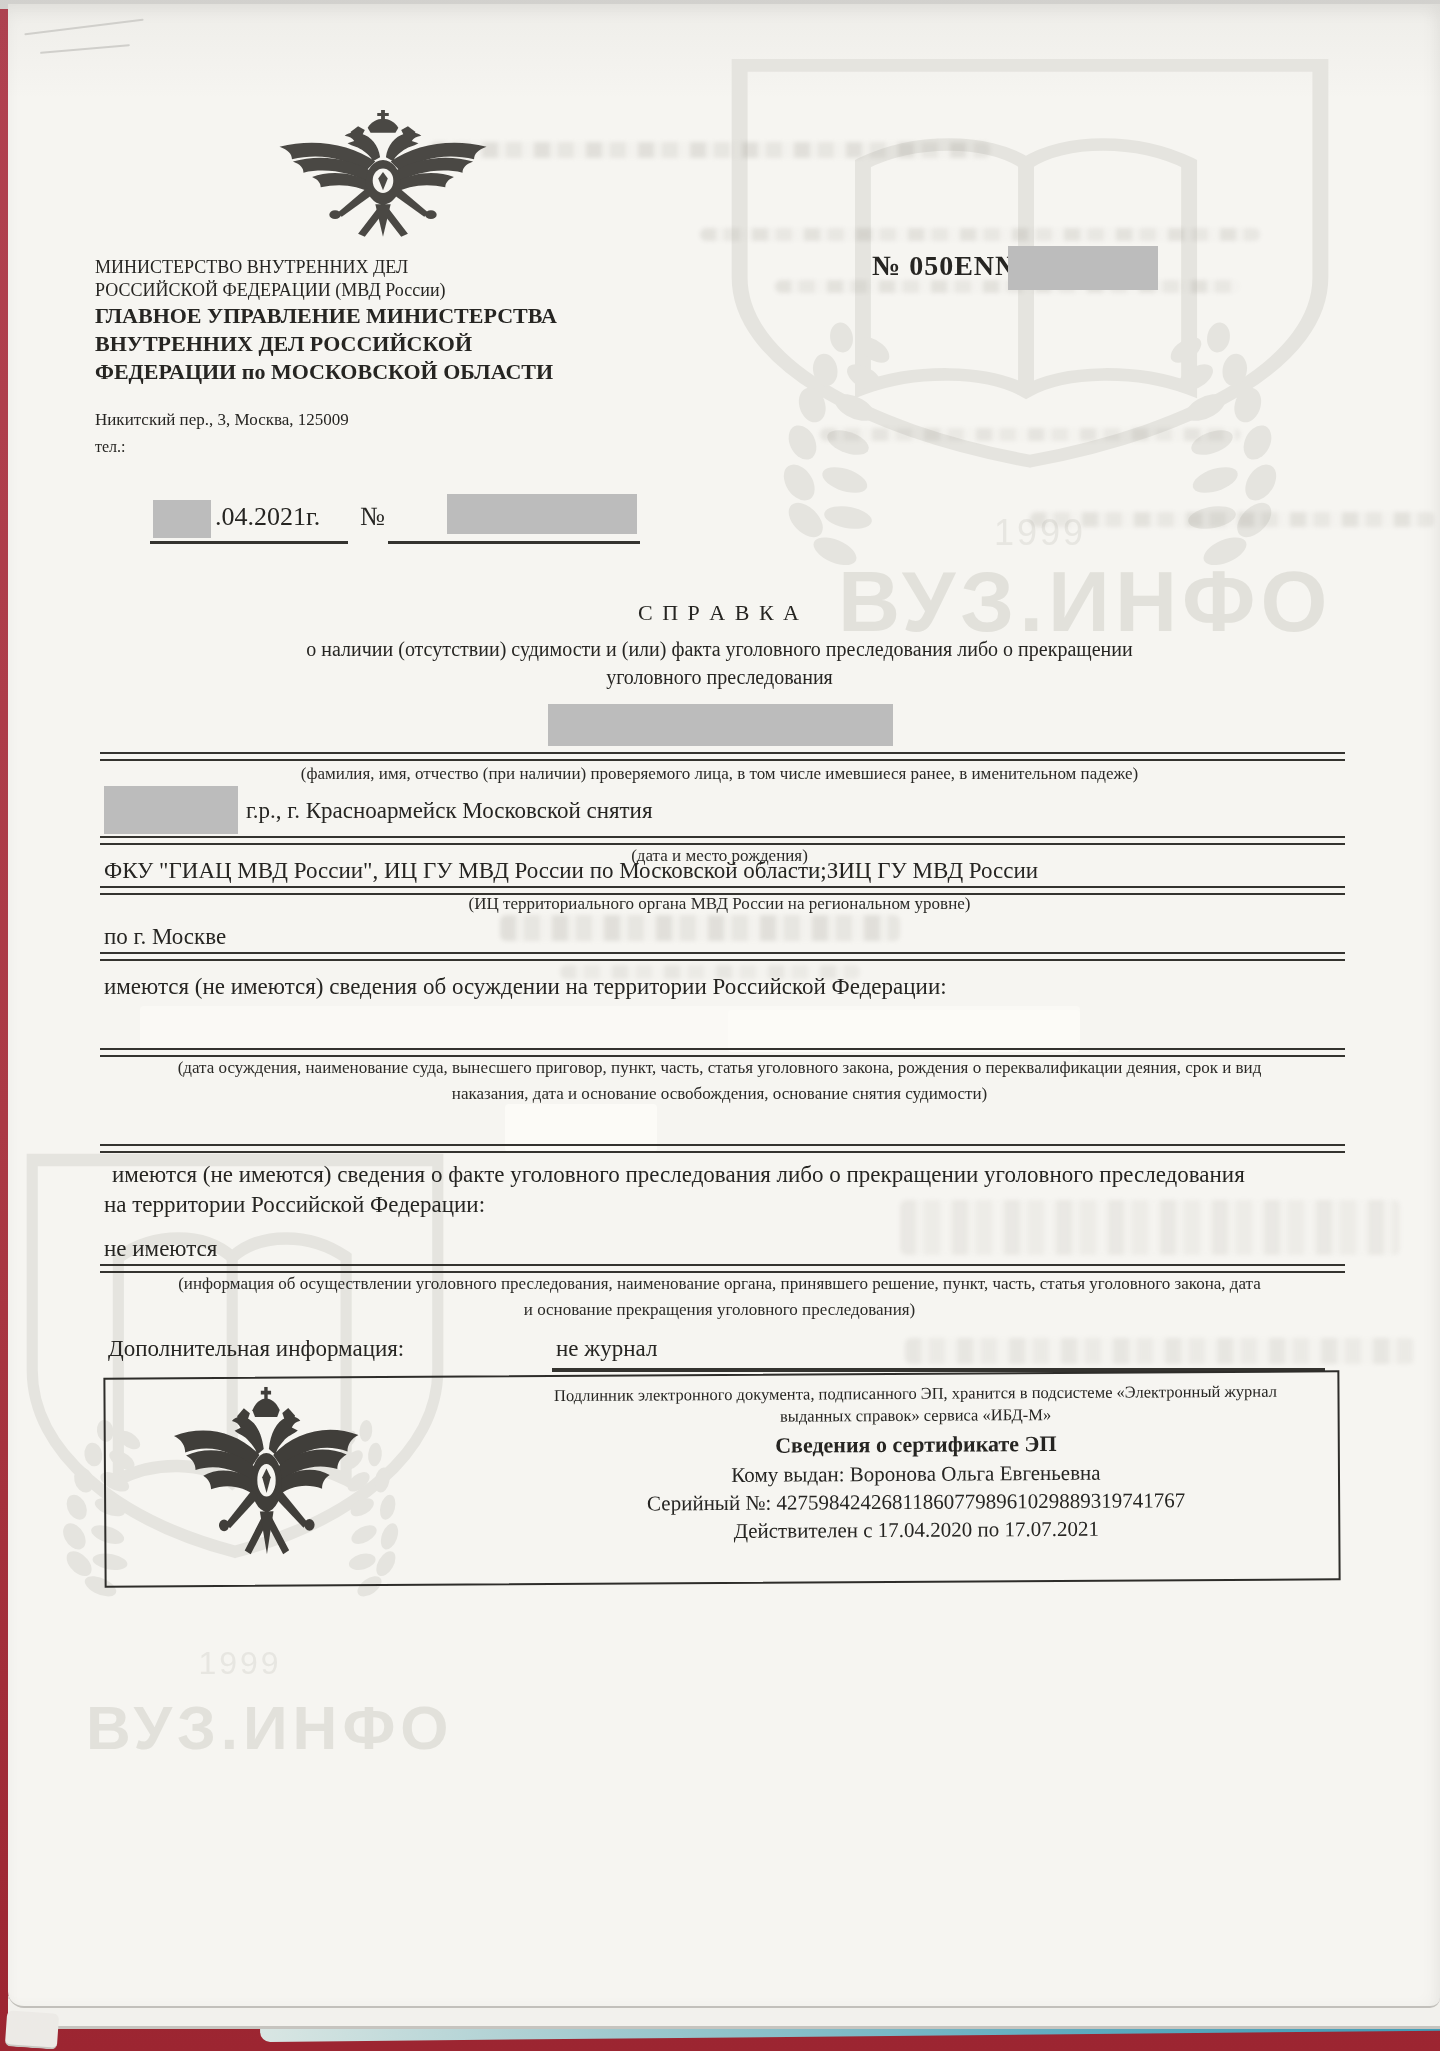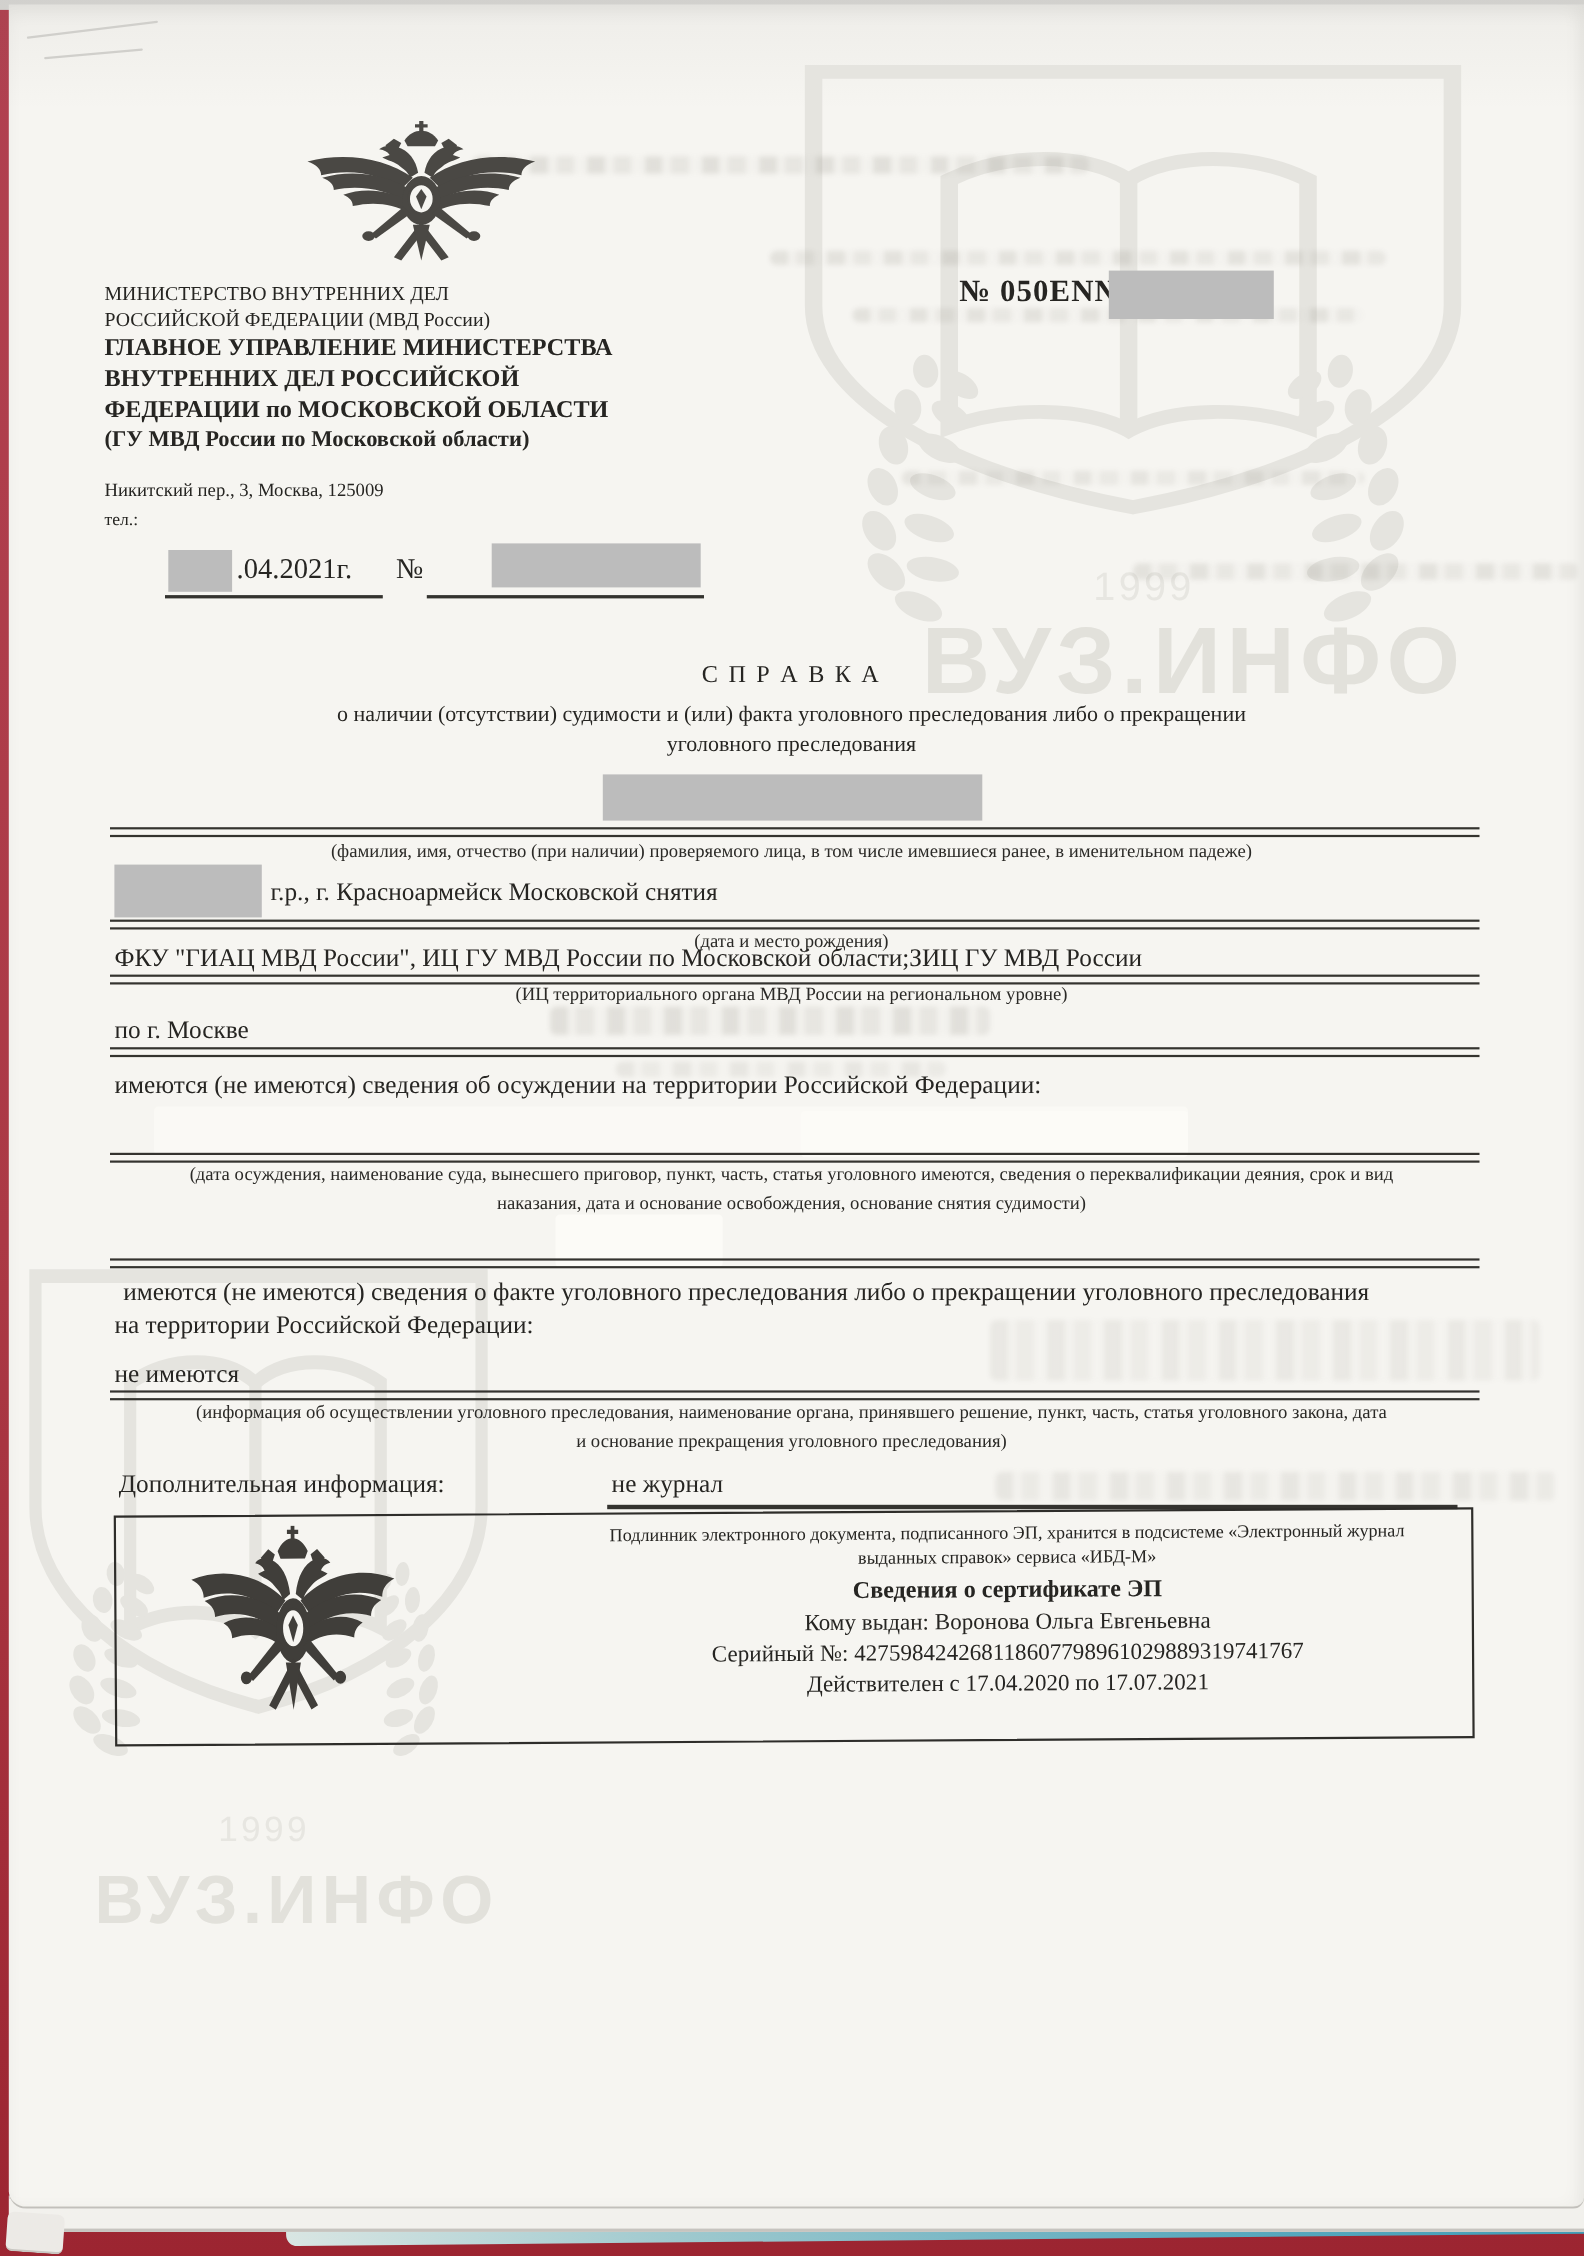--- a/index.html
+++ b/index.html
@@ -168,21 +168,20 @@
         <use href="#eagle"></use>
       </svg>
   </span>
 
   <div class="org">
     <div class="org-r">МИНИСТЕРСТВО ВНУТРЕННИХ ДЕЛ</div>
     <div class="org-r">РОССИЙСКОЙ ФЕДЕРАЦИИ (МВД России)</div>
     <div class="org-b">ГЛАВНОЕ УПРАВЛЕНИЕ МИНИСТЕРСТВА</div>
     <div class="org-b">ВНУТРЕННИХ ДЕЛ РОССИЙСКОЙ</div>
     <div class="org-b">ФЕДЕРАЦИИ по МОСКОВСКОЙ ОБЛАСТИ</div>
-    <div class="org-b2">(ГУ МВД России по Московской области)</div>
     <div class="org-addr">Никитский пер., 3, Москва, 125009</div>
     <div class="org-tel">тел.:</div>
   </div>
 
   <div class="docnum t">№ 050EN№</div>
   <div class="redact" style="left:1008px;top:246px;width:150px;height:44px"></div>
 
   <div class="redact" style="left:153px;top:500px;width:58px;height:38px"></div>
   <div class="t issue" style="left:215px;top:502px">.04.2021г.</div>
   <div class="t issue" style="left:360px;top:502px">№</div>
@@ -204,21 +203,21 @@
   <div class="t ctr cap" style="top:846px">(дата и место рождения)</div>
 
   <div class="t body" style="left:104px;top:858px">ФКУ "ГИАЦ МВД России", ИЦ ГУ МВД России по Московской области;ЗИЦ ГУ МВД России</div>
   <div class="rule" style="left:100px;top:886px;width:1245px"></div>
   <div class="t ctr cap" style="top:894px">(ИЦ территориального органа МВД России на региональном уровне)</div>
   <div class="t body" style="left:104px;top:924px">по г. Москве</div>
   <div class="rule" style="left:100px;top:952px;width:1245px"></div>
 
   <div class="t body" style="left:104px;top:974px">имеются (не имеются) сведения об осуждении на территории Российской Федерации:</div>
   <div class="rule" style="left:100px;top:1048px;width:1245px"></div>
-  <div class="t ctr cap" style="top:1058px">(дата осуждения, наименование суда, вынесшего приговор, пункт, часть, статья уголовного имеются, сведения о переквалификации деяния, срок и вид</div>
+  <div class="t ctr cap" style="top:1058px">(дата осуждения, наименование суда, вынесшего приговор, пункт, часть, статья уголовного закона, рождения о переквалификации деяния, срок и вид</div>
   <div class="t ctr cap" style="top:1084px">наказания, дата и основание освобождения, основание снятия судимости)</div>
   <div class="rule" style="left:100px;top:1144px;width:1245px"></div>
 
   <div class="t body" style="left:112px;top:1162px">имеются (не имеются) сведения о факте уголовного преследования либо о прекращении уголовного преследования</div>
   <div class="t body" style="left:104px;top:1192px">на территории Российской Федерации:</div>
   <div class="t body" style="left:104px;top:1236px">не имеются</div>
   <div class="rule" style="left:100px;top:1264px;width:1245px"></div>
   <div class="t ctr cap" style="top:1300px">и основание прекращения уголовного преследования)</div>
   <div class="t ctr cap" style="top:1274px">(информация об осуществлении уголовного преследования, наименование органа, принявшего решение, пункт, часть, статья уголовного закона, дата</div>
 

